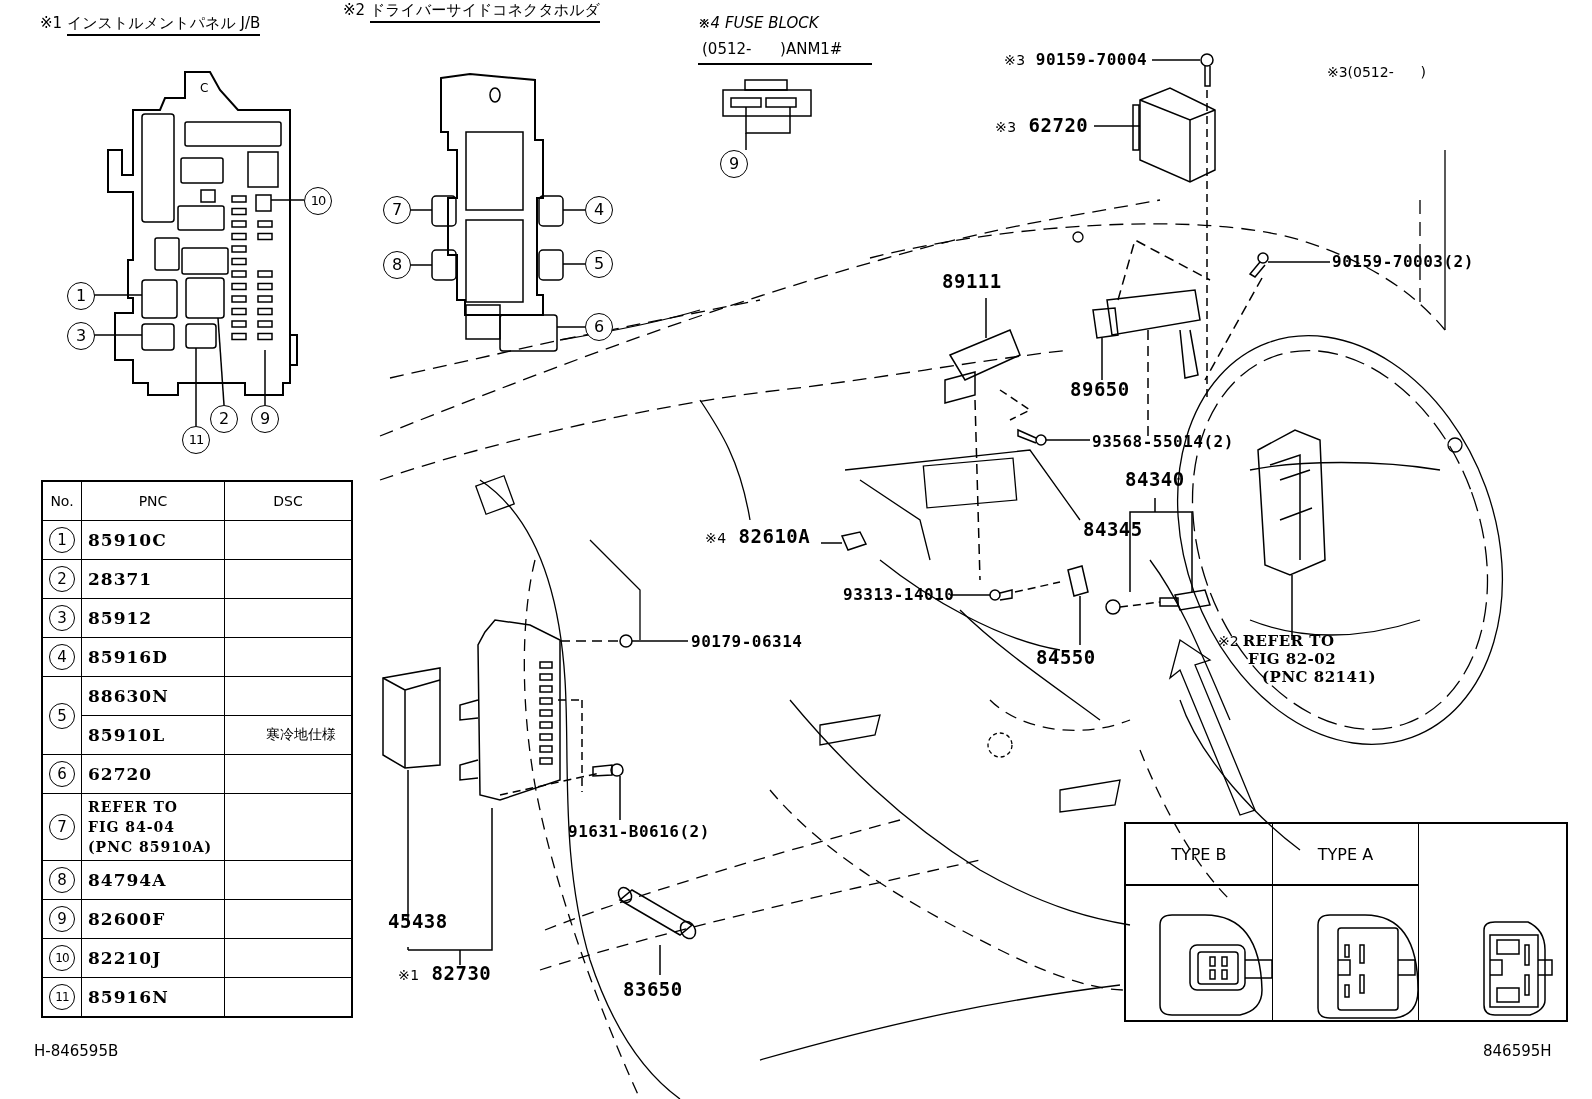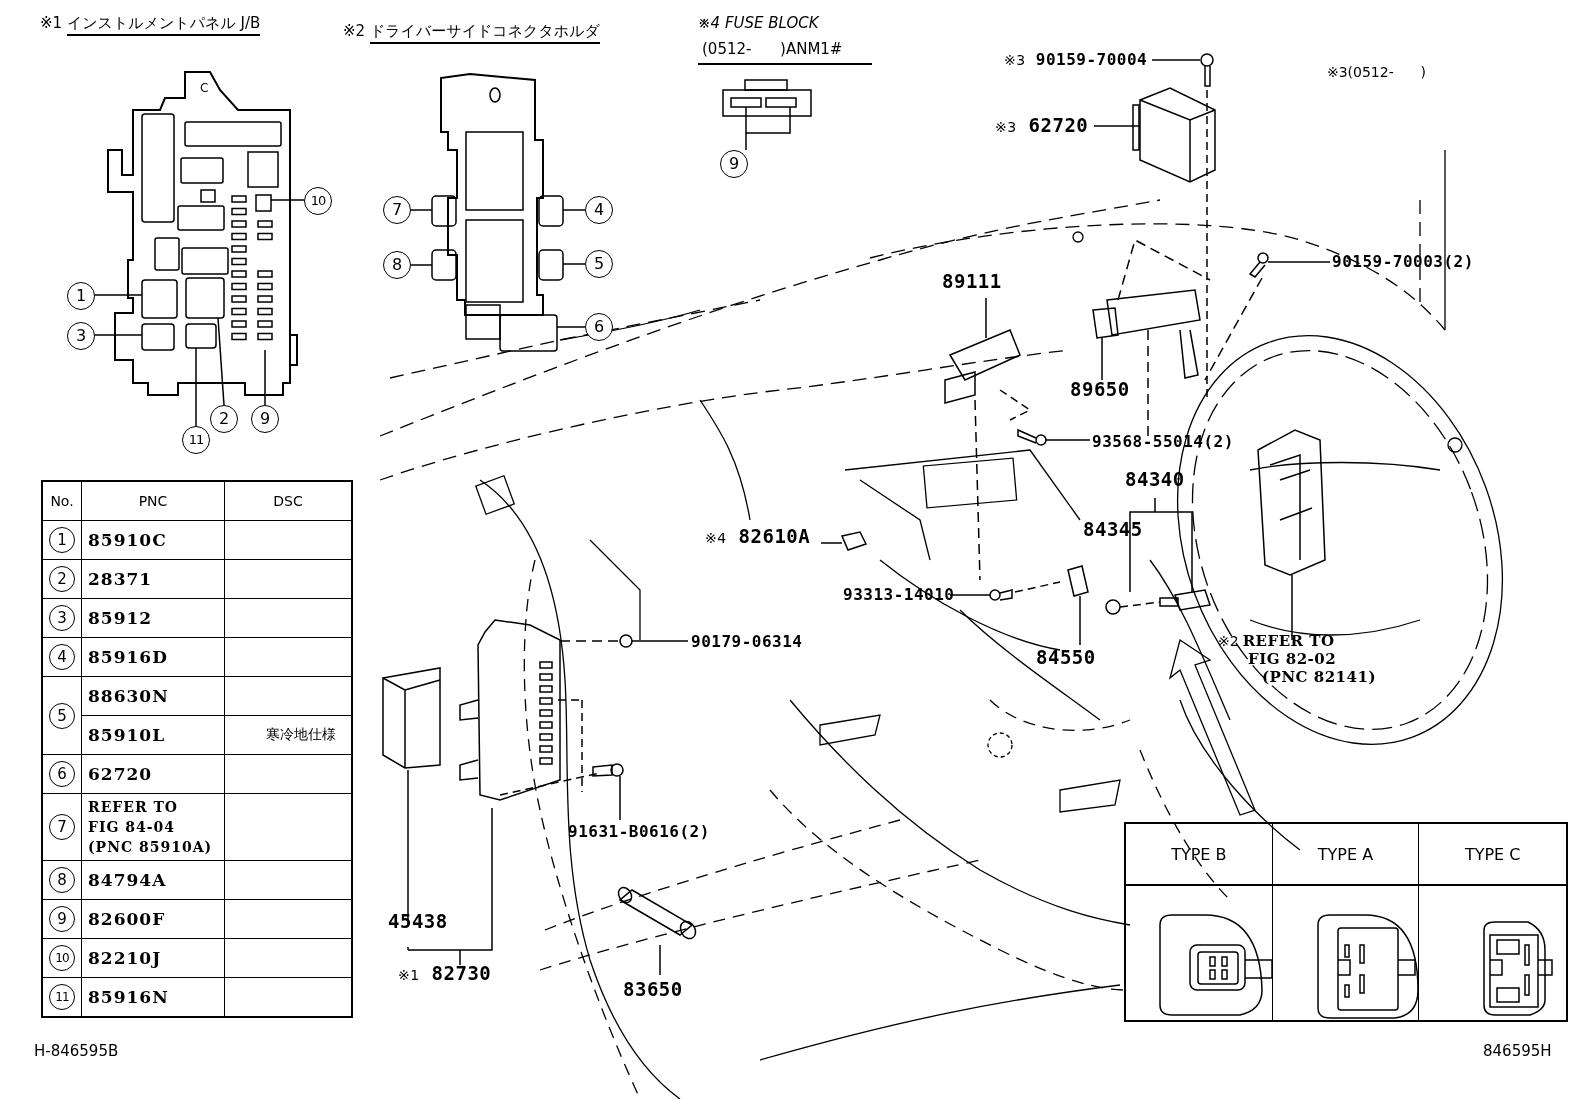--- a/index.html
+++ b/index.html
@@ -273,21 +273,21 @@
       <rect x="1525" y="975" width="4" height="20"></rect>
     <path d="M1538 960 L1552 960 L1552 975 L1538 975"></path>
     <path d="M1490 960 L1502 960 L1502 975 L1490 975"></path>
   </g>
 </svg>
 
 <div class="abs hdr" style="left:40px;top:14px;">
   <span>※1</span>
   <u>インストルメントパネル J/B</u>
 </div>
-<div class="abs hdr" style="left:343px;top:22px;">
+<div class="abs hdr" style="left:343px;top:1px;">
   <span>※2</span>
   <u>ドライバーサイドコネクタホルダ</u>
 </div>
 <div class="abs hdr" style="left:698px;top:14px;font-style:italic;">
   <span>※4</span>
   <span>FUSE BLOCK</span>
 </div>
 <div class="abs hdr" style="left:702px;top:40px;white-space:pre;">(0512-      )ANM1#</div>
 
 <div class="callout" style="left:67px;top:282px;">1</div>
@@ -416,20 +416,19 @@
       <td class="no"><span class="circ sm">11</span></td>
       <td class="pnc">85916N</td>
       <td class="dsc"></td>
     </tr>
   </tbody>
 </table>
 
 <div class="ctbl">
   <div class="cell head">TYPE B</div>
   <div class="cell head">TYPE A</div>
-  <div class="cell head">TYPE C</div>
   <div class="cell"></div>
   <div class="cell"></div>
   <div class="cell"></div>
 </div>
 
 <div class="abs foot" style="left:34px;top:1042px;">H-846595B</div>
 <div class="abs foot" style="left:1483px;top:1042px;">846595H</div>
 
 </body></html>

